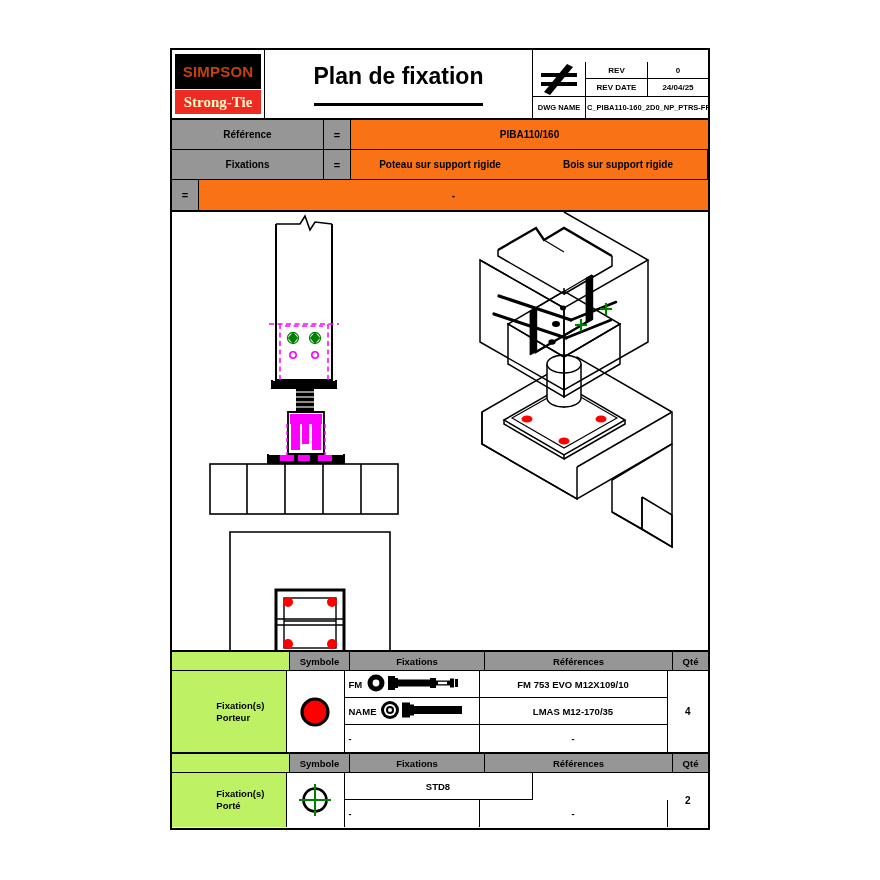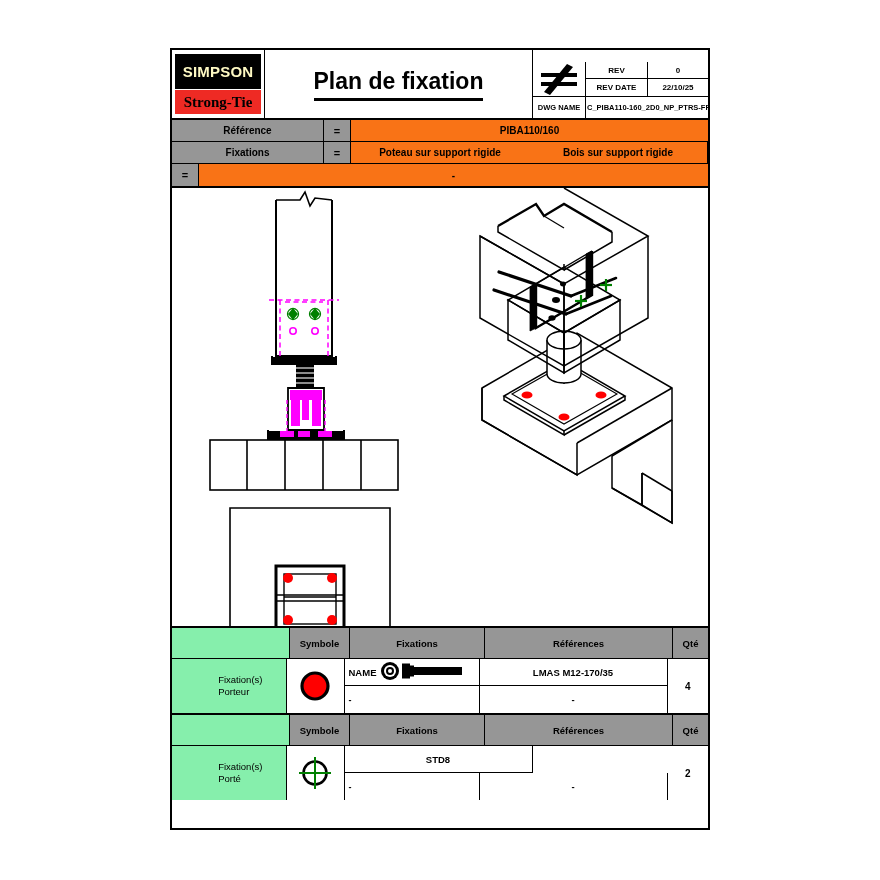--- a/index.html
+++ b/index.html
@@ -20,42 +20,42 @@
 
   
   #titleblock { display: flex; width: 100%; height: 70px; border-bottom: 2px solid #000; }
 
   #logo-box {
     width: 92px; height: 100%;
     display: flex; flex-direction: column;
     padding: 4px 3px; gap: 1px;
   }
   #logo-simpson {
-    background: #000; color: #fef9c3;
+    background: #000; color: #c2410c;
     font-size: 15px; font-weight: bold;
     letter-spacing: 0.2px;
     display: flex; align-items: center; justify-content: center;
     height: 38px;
   }
   #logo-strongtie {
-    background: #ee2a24; color: #000000;
+    background: #ee2a24; color: #fef9c3;
     font-family: "Liberation Serif", serif;
     font-size: 15px; font-weight: bold;
     display: flex; align-items: center; justify-content: center;
     height: 26px;
   }
 
   #title-main {
     flex: 1; display: flex; align-items: center; justify-content: center;
     border-left: 1px solid #000; border-right: 1px solid #000;
   }
   #title-main span {
     font-size: 23px; font-weight: bold;
     border-bottom: 3px solid #000;
-    padding-bottom: 3px;
+    padding-bottom: 13px;
   }
 
   #rev-block { width: 175px; display: flex; flex-direction: column; margin-top: 12px; }
   #rev-top { display: flex; height: 47px; }
   #proj-symbol {
     width: 53px; border-right: 1px solid #000;
     display: flex; align-items: center; justify-content: center;
   }
   #rev-grid { flex: 1; display: flex; flex-direction: column; }
   .rev-line { display: flex; flex: 1; }
@@ -73,21 +73,21 @@
     font-size: 7.5px; font-weight: bold; border-right: 1px solid #000;
   }
   #dwg-value {
     flex: 1; display: flex; align-items: center; justify-content: flex-start;
     font-size: 7.5px; font-weight: bold; padding-left: 1px;
     overflow: hidden; white-space: nowrap;
   }
 
   
   #spec { border-bottom: 2px solid #000; }
-  .spec-row { display: flex; height: 22px; }
+  .spec-row { display: flex; height: 30px; }
   .spec-label {
     width: 152px; background: #969696;
     display: flex; align-items: center; justify-content: center;
     font-size: 10px; font-weight: bold;
     border-right: 1px solid #000; border-bottom: 1px solid #000;
   }
   .spec-eq {
     width: 27px; background: #969696;
     display: flex; align-items: center; justify-content: center;
     font-size: 11px; font-weight: bold;
@@ -110,27 +110,27 @@
     border-bottom: 2px solid #000;
     background: #fff;
     overflow: hidden;
   }
   #canvas svg { position: absolute; left: 0; top: 0; }
 
   
   .fixtable { border-bottom: 2px solid #000; }
   .fixtable:last-child { border-bottom: none; }
 
-  .fix-head { display: flex; height: 31px; background: #969696; justify-content: space-between; }
+  .fix-head { display: flex; height: 19px; background: #969696; justify-content: space-between; }
   .fix-body { display: flex; }
 
   .fx-side {
-    width: 118px; background: #86efac;
-    display: flex; align-items: center; justify-content: center;
-    font-size: 9.5px; font-weight: normal; line-height: 1.25;
+    width: 118px; background: #bef264;
+    display: flex; align-items: center; justify-content: center;
+    font-size: 9.5px; font-weight: bold; line-height: 1.25;
     border-right: 1px solid #000;
     padding-left: 23px;
   }
   .fx-sym { width: 60px; border-right: 1px solid #000; }
   .fx-fix { width: 135px; border-right: 1px solid #000; }
   .fx-ref { width: 188px; border-right: 1px solid #000; }
   .fx-qte { flex: 1; }
 
   .hcell {
     display: flex; align-items: center; justify-content: center;
@@ -197,21 +197,21 @@
             <polygon points="30,2 36,5 13,33 7,30" fill="#000"></polygon>
           </svg>
         </div>
         <div id="rev-grid">
           <div class="rev-line">
             <div class="rev-label">REV</div>
             <div class="rev-value">0</div>
           </div>
           <div class="rev-line">
             <div class="rev-label">REV DATE</div>
-            <div class="rev-value">22/10/25</div>
+            <div class="rev-value">24/04/25</div>
           </div>
         </div>
       </div>
       <div id="dwg-line">
         <div id="dwg-label">DWG NAME</div>
         <div id="dwg-value">C_PIBA110-160_2D0_NP_PTRS-FR</div>
       </div>
     </div>
   </div>
 
@@ -411,20 +411,40 @@
           <div>Porteur</div>
         </div>
       </div>
       <div class="symcell">
         <svg width="34" height="34" viewBox="0 0 34 34">
           <circle cx="17" cy="17" r="13" fill="#ff0000" stroke="#000" stroke-width="3.2"></circle>
         </svg>
       </div>
       <div class="rowstack">
 
+        <div class="subrow">
+          <div class="sr-fix">
+            <span>FM</span>
+            <span>
+              <svg width="100" height="20" viewBox="0 0 100 20">
+                <circle cx="10" cy="10" r="8.5" fill="#000"></circle>
+                <circle cx="10" cy="10" r="3.4" fill="#fff"></circle>
+                <rect x="22" y="3" width="7" height="14" fill="#000"></rect>
+                <rect x="29" y="5" width="3" height="10" fill="#000"></rect>
+                <rect x="32" y="6.5" width="32" height="7" fill="#000"></rect>
+                <rect x="64" y="5" width="6" height="10" fill="#000"></rect>
+                <rect x="70" y="7.5" width="14" height="5" fill="#000"></rect>
+                <rect x="72" y="8.8" width="9" height="2.4" fill="#fff"></rect>
+                <rect x="84" y="5.5" width="4" height="9" fill="#000"></rect>
+                <rect x="89" y="6" width="3" height="8" fill="#000"></rect>
+              </svg>
+            </span>
+          </div>
+          <div class="sr-ref">FM 753 EVO M12X109/10</div>
+        </div>
 
         <div class="subrow">
           <div class="sr-fix">
             <span>NAME</span>
             <span>
               <svg width="88" height="20" viewBox="0 0 88 20">
                 <circle cx="10" cy="10" r="9" fill="#000"></circle>
                 <circle cx="10" cy="10" r="6" fill="#fff"></circle>
                 <circle cx="10" cy="10" r="4" fill="#000"></circle>
                 <circle cx="10" cy="10" r="2" fill="#fff"></circle>

